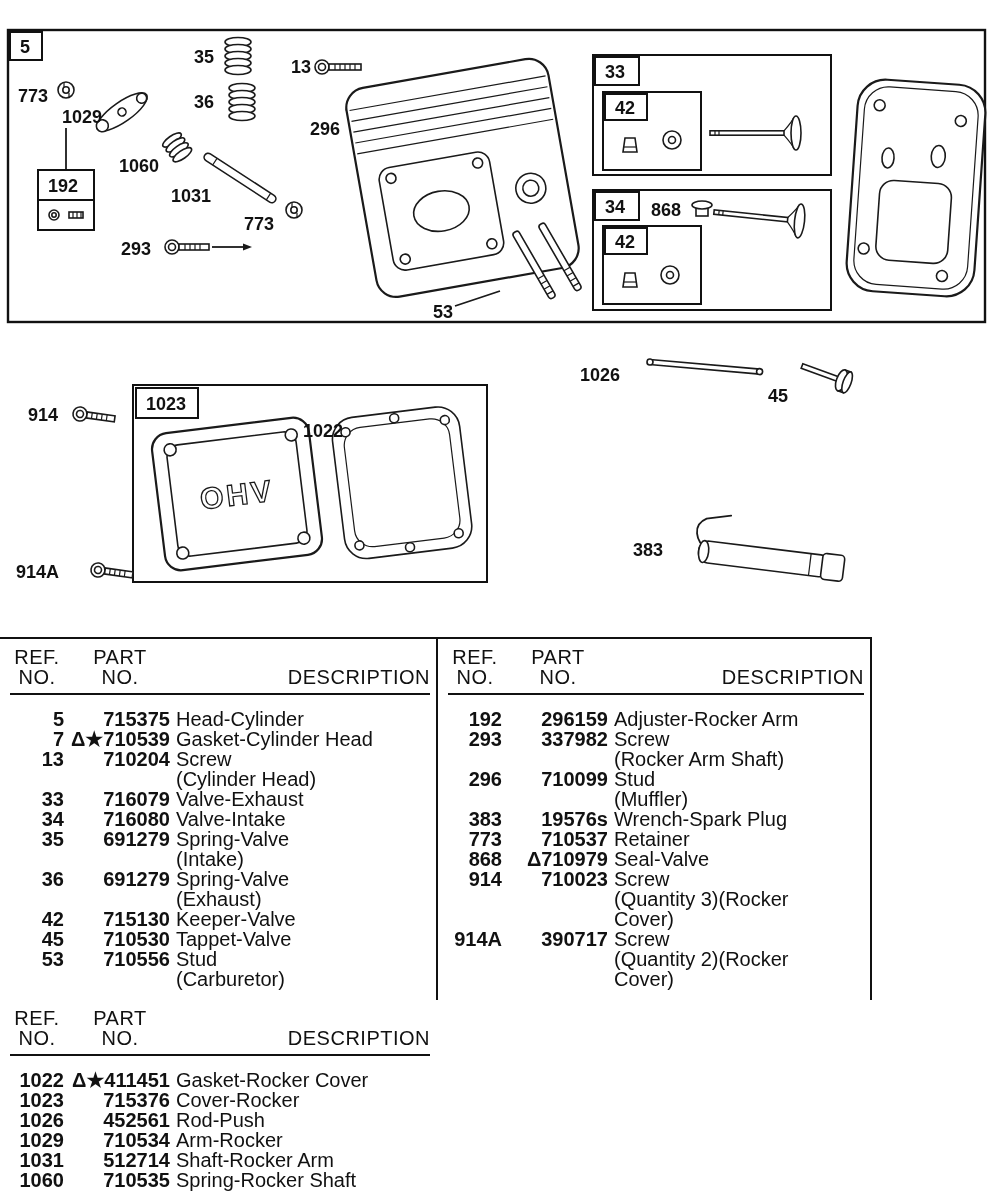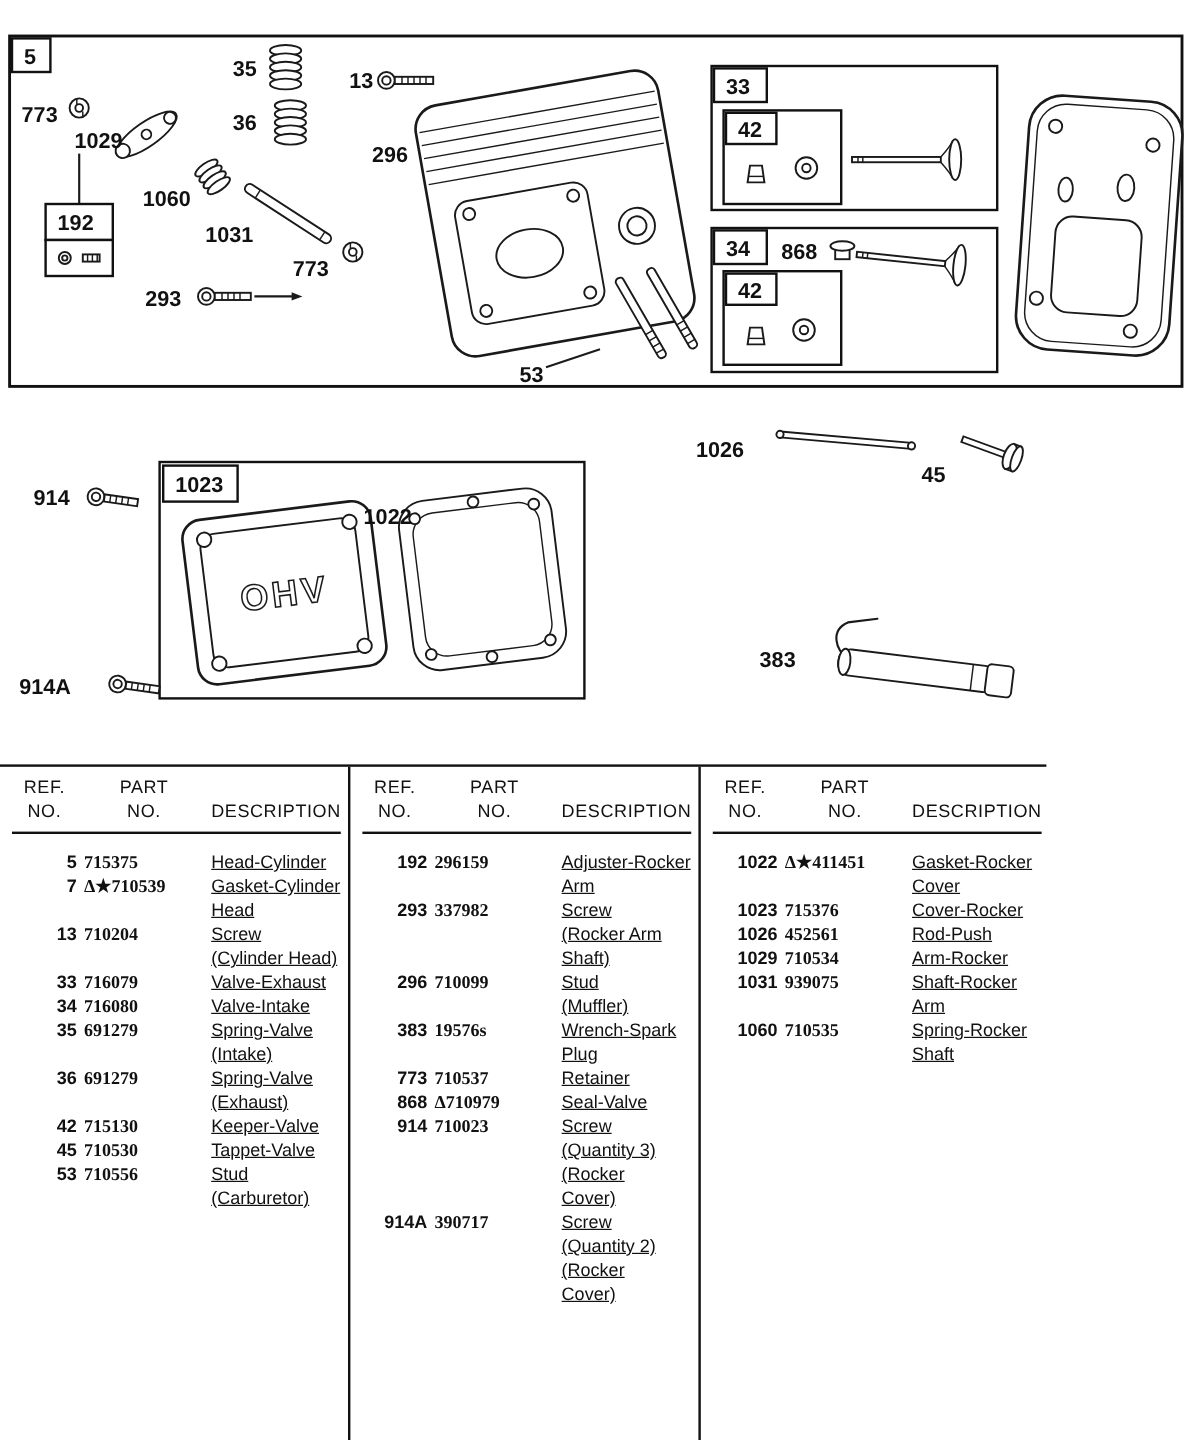--- a/index.html
+++ b/index.html
@@ -14,33 +14,33 @@
   .st  { fill:none; stroke:#1a1a1a; stroke-width:1.2; }
   .st2 { fill:none; stroke:#1a1a1a; stroke-width:1.8; }
   .box { fill:none; stroke:#111; stroke-width:2.4; }
   .boxthin { fill:#fff; stroke:#111; stroke-width:2; }
   .lbl { font-family:"Liberation Sans", sans-serif; font-weight:700; font-size:18px; fill:#111; }
   .ohv { font-family:"Liberation Sans", sans-serif; font-weight:700; font-size:30px; letter-spacing:3px;
          fill:#fff; stroke:#1a1a1a; stroke-width:1.3; }
 
   
   .parts-table { position:absolute; left:0; top:637px; width:872px; height:563px;
-                 border-top:2.5px solid #111; display:grid; grid-template-columns:1fr 1fr 1fr;
-                 font-size:15px; line-height:20px; }
+                 border-top:2.5px solid #111; display:grid; grid-template-columns:1fr 1fr;
+                 font-size:20px; line-height:20px; }
   .tcol { padding:0 6px 0 10px; }
   .tcol.mid { border-left:2px solid #111; border-right:2px solid #111; }
   .thead { display:grid; grid-template-columns:54px 100px 1fr; column-gap:6px;
            padding:8px 0 6px 0; border-bottom:2px solid #111; align-items:end; }
   .h-ref, .h-part { text-align:center; letter-spacing:0.5px; }
-  .h-desc { text-align:left; letter-spacing:0.5px; padding-bottom:0; }
+  .h-desc { text-align:right; letter-spacing:0.5px; padding-bottom:0; }
   .tbody { padding-top:14px; }
   .prow { display:grid; grid-template-columns:54px 100px 1fr; column-gap:6px; align-items:start; }
   .prow .ref  { text-align:right; font-weight:700; }
-  .prow .part { text-align:left; font-weight:700; white-space:nowrap;font-family:Liberation Serif, serif; }
-  .prow .desc { text-align:left;text-decoration:underline; }
+  .prow .part { text-align:right; font-weight:700; white-space:nowrap; }
+  .prow .desc { text-align:left; }
 </style>
 </head>
 <body>
 
 <div class="page">
 
   <svg class="diagram-svg" width="1000" height="637" viewBox="0 0 1000 637">
 
     <g>
       <rect x="8" y="30" width="977" height="292" class="box"></rect>
@@ -506,21 +506,21 @@
           </div>
           <div class="prow">
             <span class="ref">1029</span>
             <span class="part">710534</span>
             <span class="desc">
               <div>Arm-Rocker</div>
             </span>
           </div>
           <div class="prow">
             <span class="ref">1031</span>
-            <span class="part">939075</span>
+            <span class="part">512714</span>
             <span class="desc">
               <div>Shaft-Rocker Arm</div>
             </span>
           </div>
           <div class="prow">
             <span class="ref">1060</span>
             <span class="part">710535</span>
             <span class="desc">
               <div>Spring-Rocker Shaft</div>
             </span>

